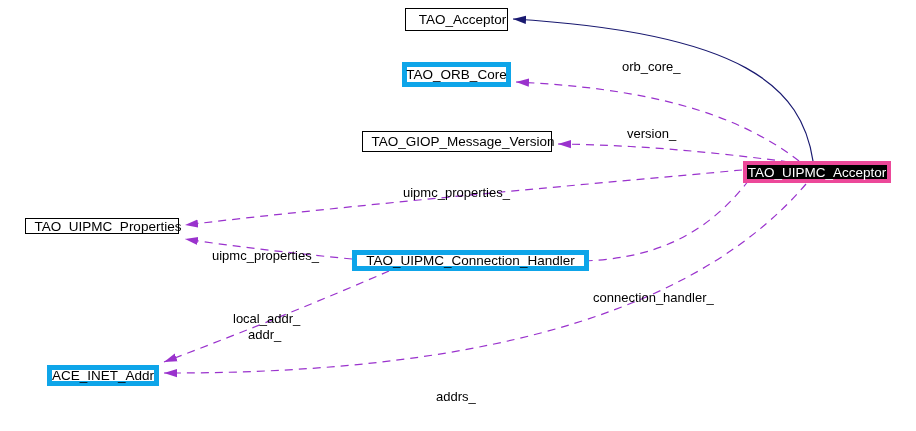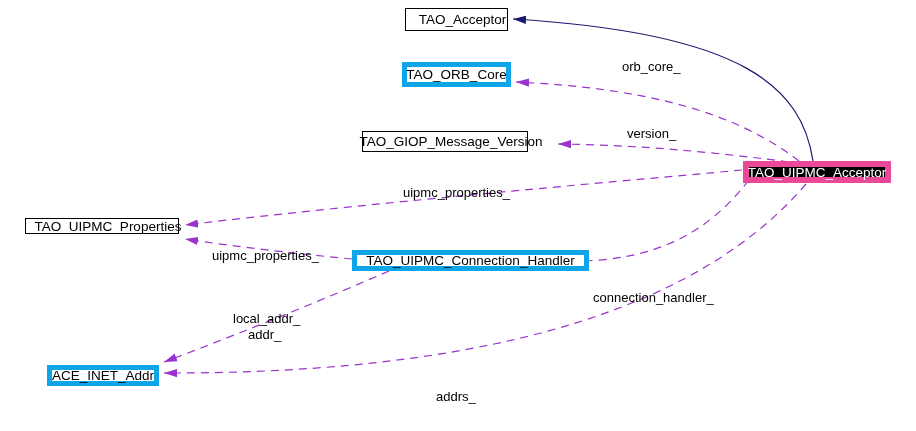--- a/index.html
+++ b/index.html
@@ -30,21 +30,21 @@
     font-size: 13.5px;
     color: #000000;
     white-space: nowrap;
     cursor: pointer;
   }
   .b-black { border: 1px solid #000000; padding-left: 12px; }
   .b-red   { border: 5px solid #0ea5e9; }
   .focus {
     background: #000000;
     color: #ffffff;
-    border: 6px solid #ec4899;
+    border: 4px solid #ec4899;
     cursor: default;
   }
   .elabel {
     position: absolute;
     font-size: 13px;
     color: #000000;
     white-space: nowrap;
   }
 </style>
 </head>
@@ -76,21 +76,21 @@
 
     <path d="M 389 271 C 329 297 247 331 164 362" fill="none" stroke="#9a32cd" stroke-width="1.2" stroke-dasharray="8,6" marker-end="url(#arrow-purple)"></path>
 
     <path d="M 806 184 C 707 300 510 374 164 373" fill="none" stroke="#9a32cd" stroke-width="1.2" stroke-dasharray="8,6" marker-end="url(#arrow-purple)"></path>
   </svg>
 
   <div class="node b-black" style="left:405px; top:8px; width:103px; height:23px;">TAO_Acceptor</div>
 
   <div class="node b-red" style="left:402px; top:62px; width:109px; height:25px;">TAO_ORB_Core</div>
 
-  <div class="node b-black" style="left:362px; top:131px; width:166px; height:21px;">TAO_GIOP_Message_Version</div>
+  <div class="node b-black" style="left:362px; top:131px; width:190px; height:21px;">TAO_GIOP_Message_Version</div>
 
   <div class="node focus" style="left:743px; top:161px; width:148px; height:22px;">TAO_UIPMC_Acceptor</div>
 
   <div class="node b-black" style="left:25px; top:218px; width:154px; height:16px;">TAO_UIPMC_Properties</div>
 
   <div class="node b-red" style="left:352px; top:250px; width:237px; height:21px;">TAO_UIPMC_Connection_Handler</div>
 
   <div class="node b-red" style="left:47px; top:365px; width:112px; height:21px;">ACE_INET_Addr</div>
 
   <div class="elabel" style="left:622px; top:59px;">orb_core_</div>

